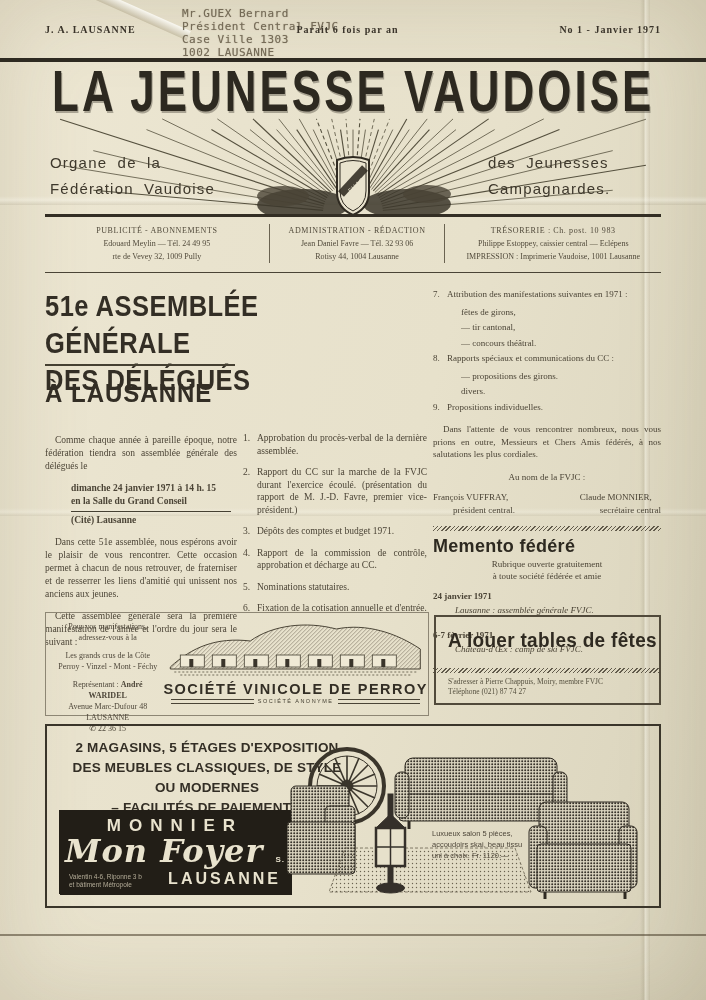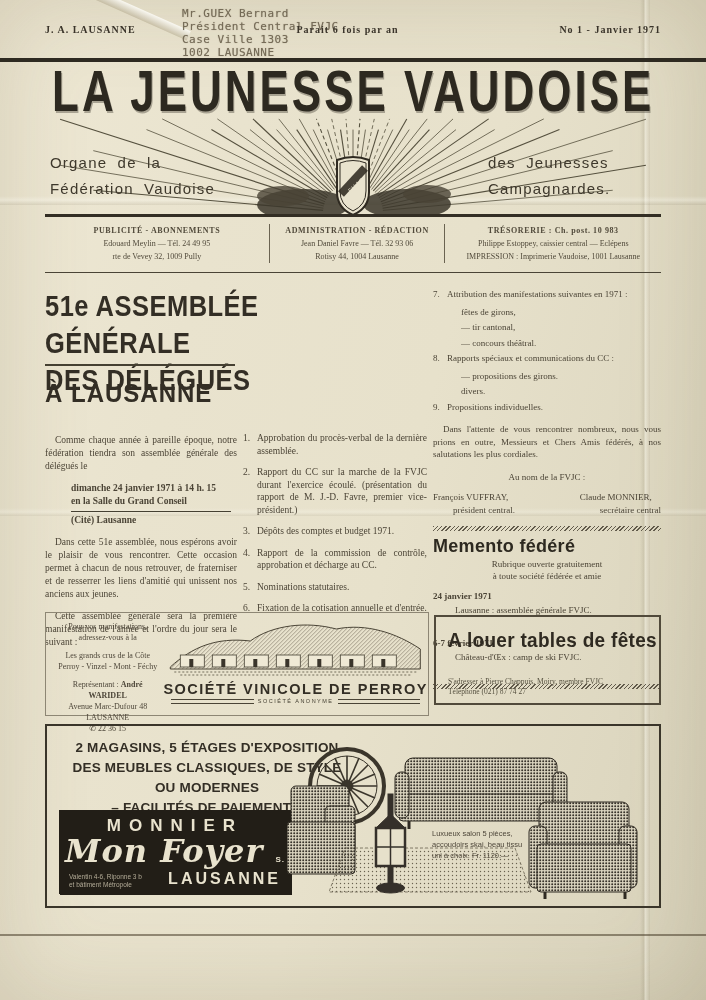--- a/index.html
+++ b/index.html
@@ -37,21 +37,21 @@
   .rays-wrap{position:absolute;left:45px;top:112px;width:616px;height:103px;}
   .subtl{position:absolute;left:50px;top:150px;font-family:"Liberation Sans",sans-serif;
     font-size:15px;color:#3e382c;letter-spacing:1.2px;word-spacing:5px;line-height:26px;}
   .subtr{position:absolute;left:488px;top:150px;font-family:"Liberation Sans",sans-serif;
     font-size:15px;color:#3e382c;letter-spacing:1.2px;word-spacing:5px;line-height:26px;}
 
   
   .infobar{position:absolute;left:45px;top:214px;width:616px;border-top:3px solid #332e24;
     border-bottom:1px solid #4a4436;display:flex;padding:7px 0 9px;font-size:8px;color:#514a3b;}
   .infocol{text-align:center;line-height:13px;padding:0 6px;}
-  .infocol .t{font-weight:bold;letter-spacing:.6px;}
+  .infocol .t{font-weight:normal;letter-spacing:.6px;}
   .ic1{flex:1.3;} .ic2{flex:1.0;border-left:1px solid #6a6351;border-right:1px solid #6a6351;} .ic3{flex:1.25;text-align:center;}
 
   
   .main{position:absolute;left:45px;top:288px;width:616px;}
   .headline{font-family:"Liberation Sans",sans-serif;font-weight:800;font-size:26px;line-height:33px;
     letter-spacing:.5px;color:#332e25;transform:scale(.98,1.12);transform-origin:left top;width:360px;}
   .head-rule{position:absolute;left:0;top:76px;width:190px;height:2px;background:#454032;}
   .subhead{position:absolute;left:0;top:90px;font-family:"Liberation Sans",sans-serif;font-weight:800;
     font-size:24px;color:#332e25;letter-spacing:1px;transform:scaleY(1.1);transform-origin:left top;}
   .bodycol{position:absolute;left:0;top:146px;width:192px;font-size:9.5px;line-height:13px;text-align:justify;}
@@ -69,21 +69,21 @@
   .closing{text-align:justify;text-indent:10px;margin:10px 0 8px;}
   .aunom{text-align:center;margin:10px 0 8px;}
   .sigs{display:flex;justify-content:space-between;margin-bottom:10px;}
   .sig .n{white-space:nowrap;} .sig .r{margin-left:20px;}
   .squiggle{height:5px;margin:4px 0 8px;
     background:repeating-linear-gradient(135deg,#4b4436 0 1px,transparent 1px 3px);opacity:.85;}
   .memento-title{font-family:"Liberation Sans",sans-serif;font-weight:800;font-size:18px;color:#2d2920;
     letter-spacing:.3px;margin:2px 0 6px;transform:scaleY(1.05);transform-origin:left top;}
   .memento-sub{text-align:center;line-height:12px;margin-bottom:8px;}
   .mem-date{font-weight:bold;margin-bottom:2px;}
-  .mem-detail{margin:0 0 20px 22px;}
+  .mem-detail{margin:0 0 12px 22px;font-style:italic;}
 
   
   .winebox{position:absolute;left:45px;top:612px;width:382px;height:102px;border:1px solid #8d8674;display:flex;}
   .wineleft{width:148px;padding:8px 4px 4px 10px;font-size:8px;line-height:11px;text-align:center;color:#4e473a;}
   .wineleft .gap{height:7px;}
   .wineright{flex:1;padding-top:4px;position:relative;}
   .banner-title{font-family:"Liberation Sans",sans-serif;font-weight:800;font-size:14.5px;color:#332e25;
     letter-spacing:1.5px;text-align:center;transform:scaleY(1.05);white-space:nowrap;}
   .banner-sub{display:flex;align-items:center;gap:4px;margin:1px 8px 0;}
   .banner-sub .ln{flex:1;height:3px;border-top:1px solid #4a4436;border-bottom:1px solid #4a4436;}

